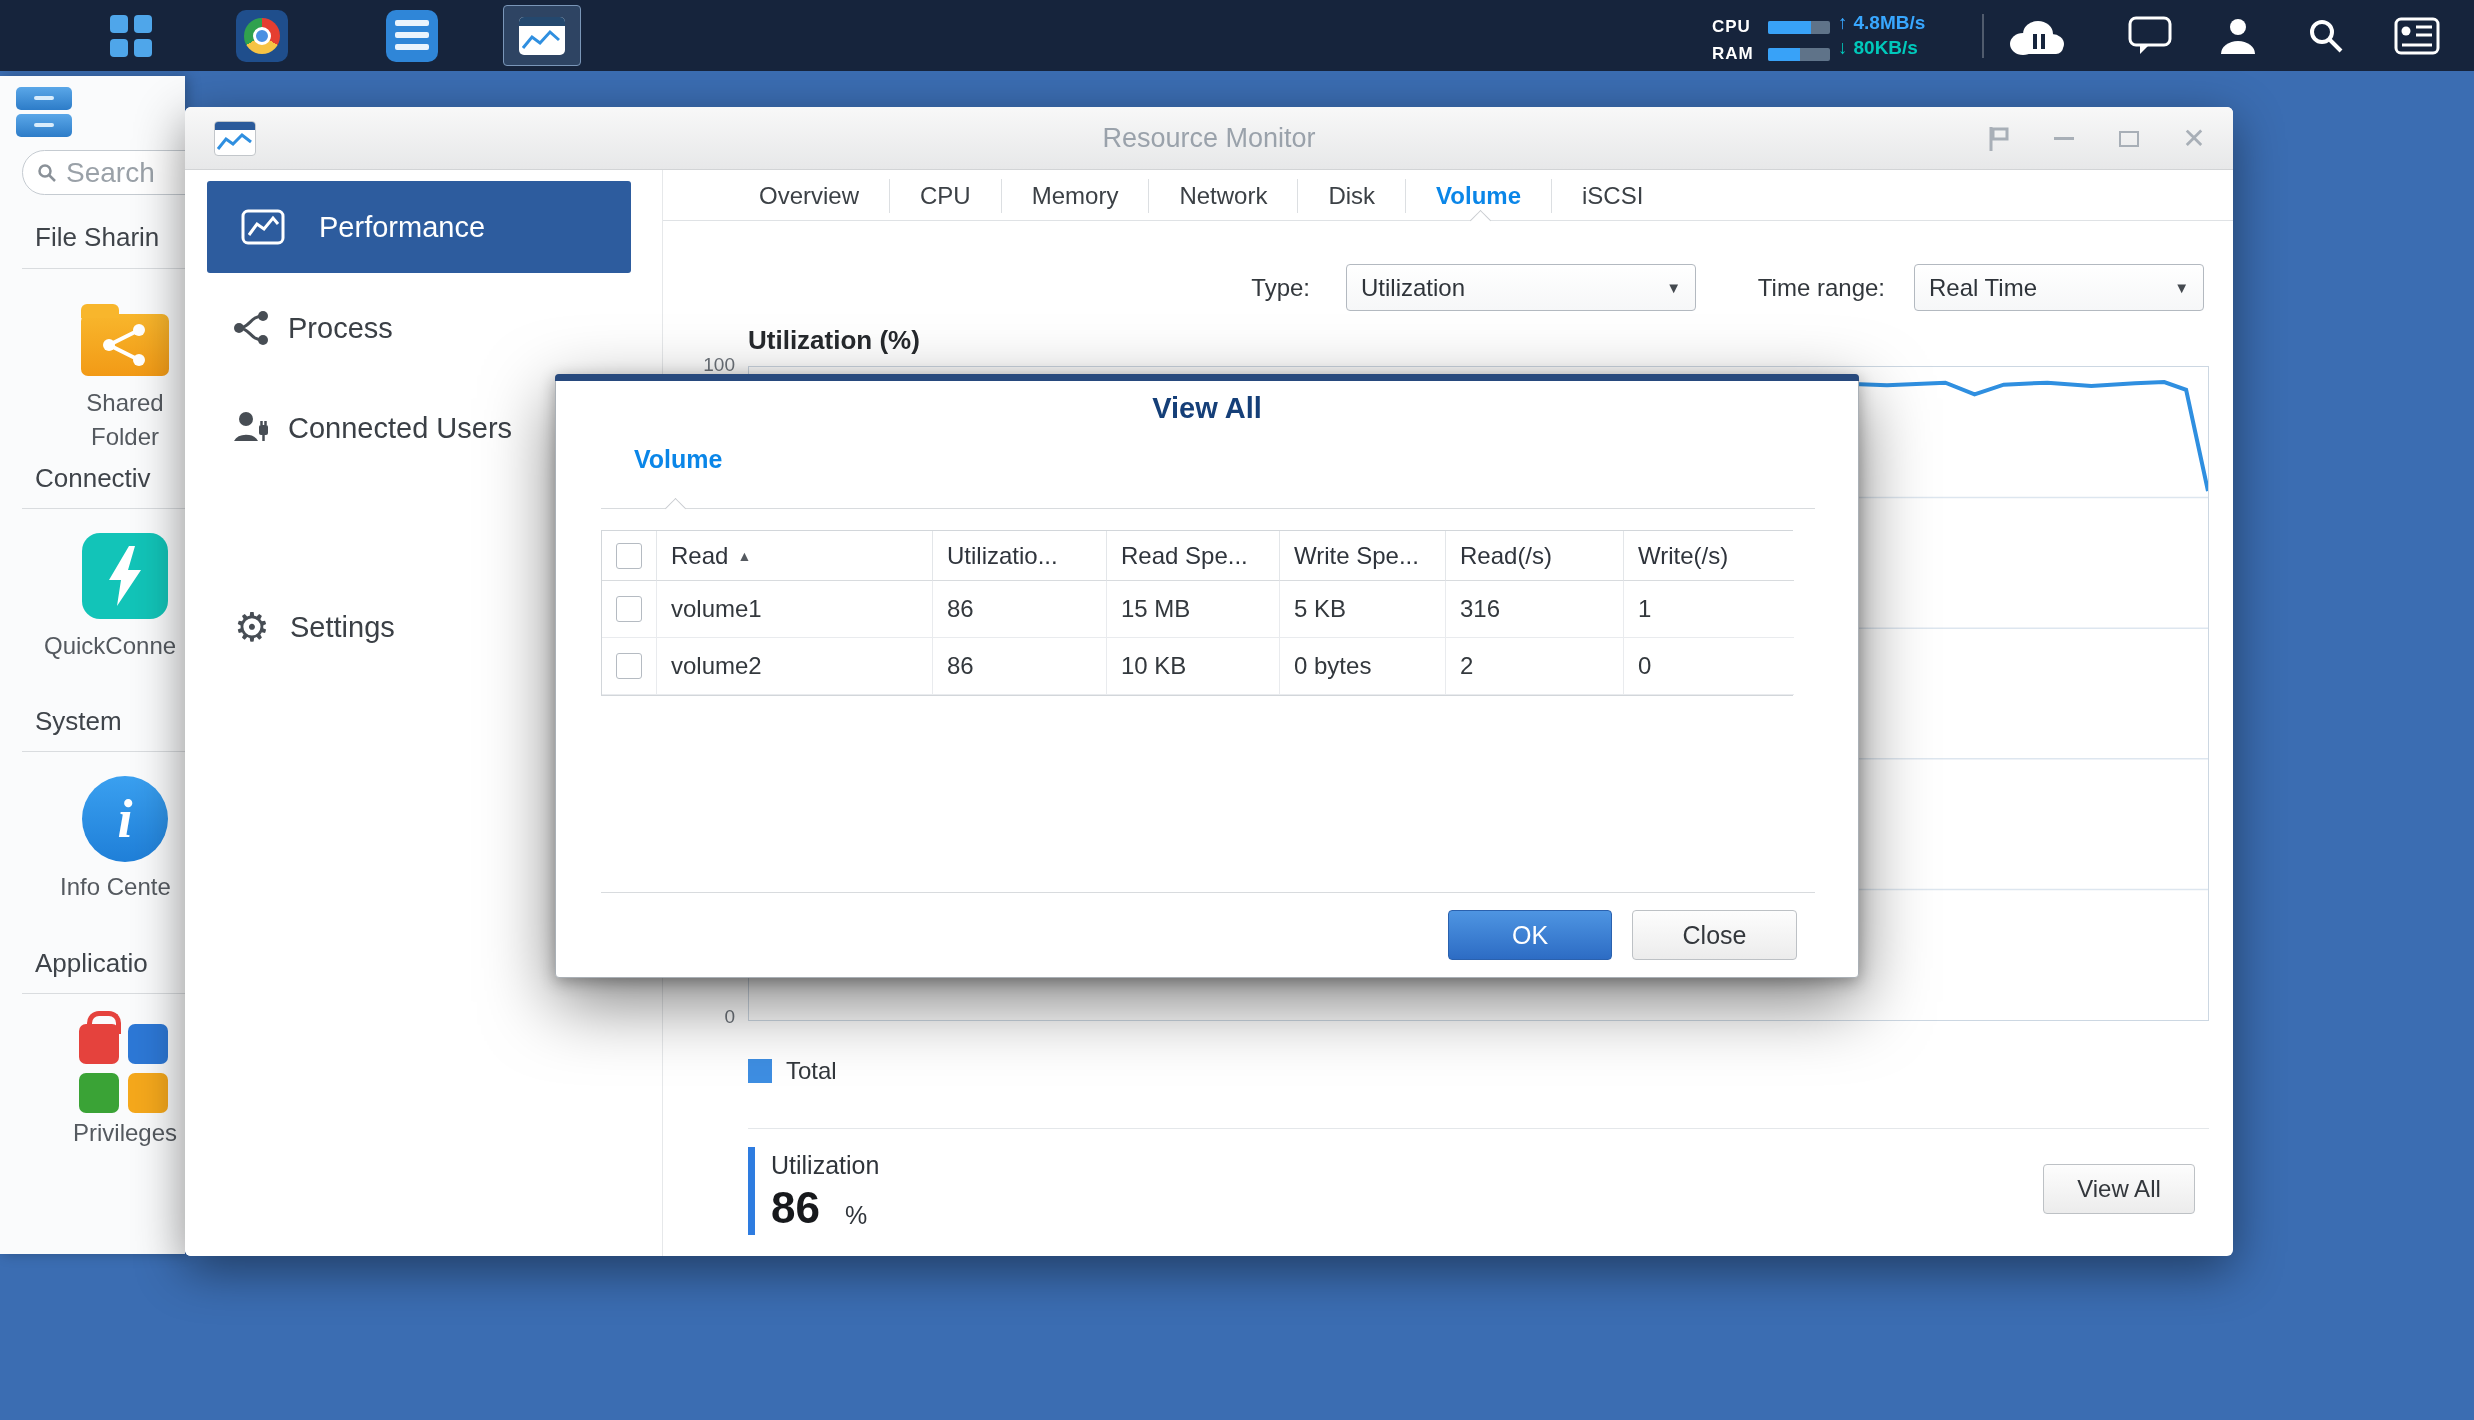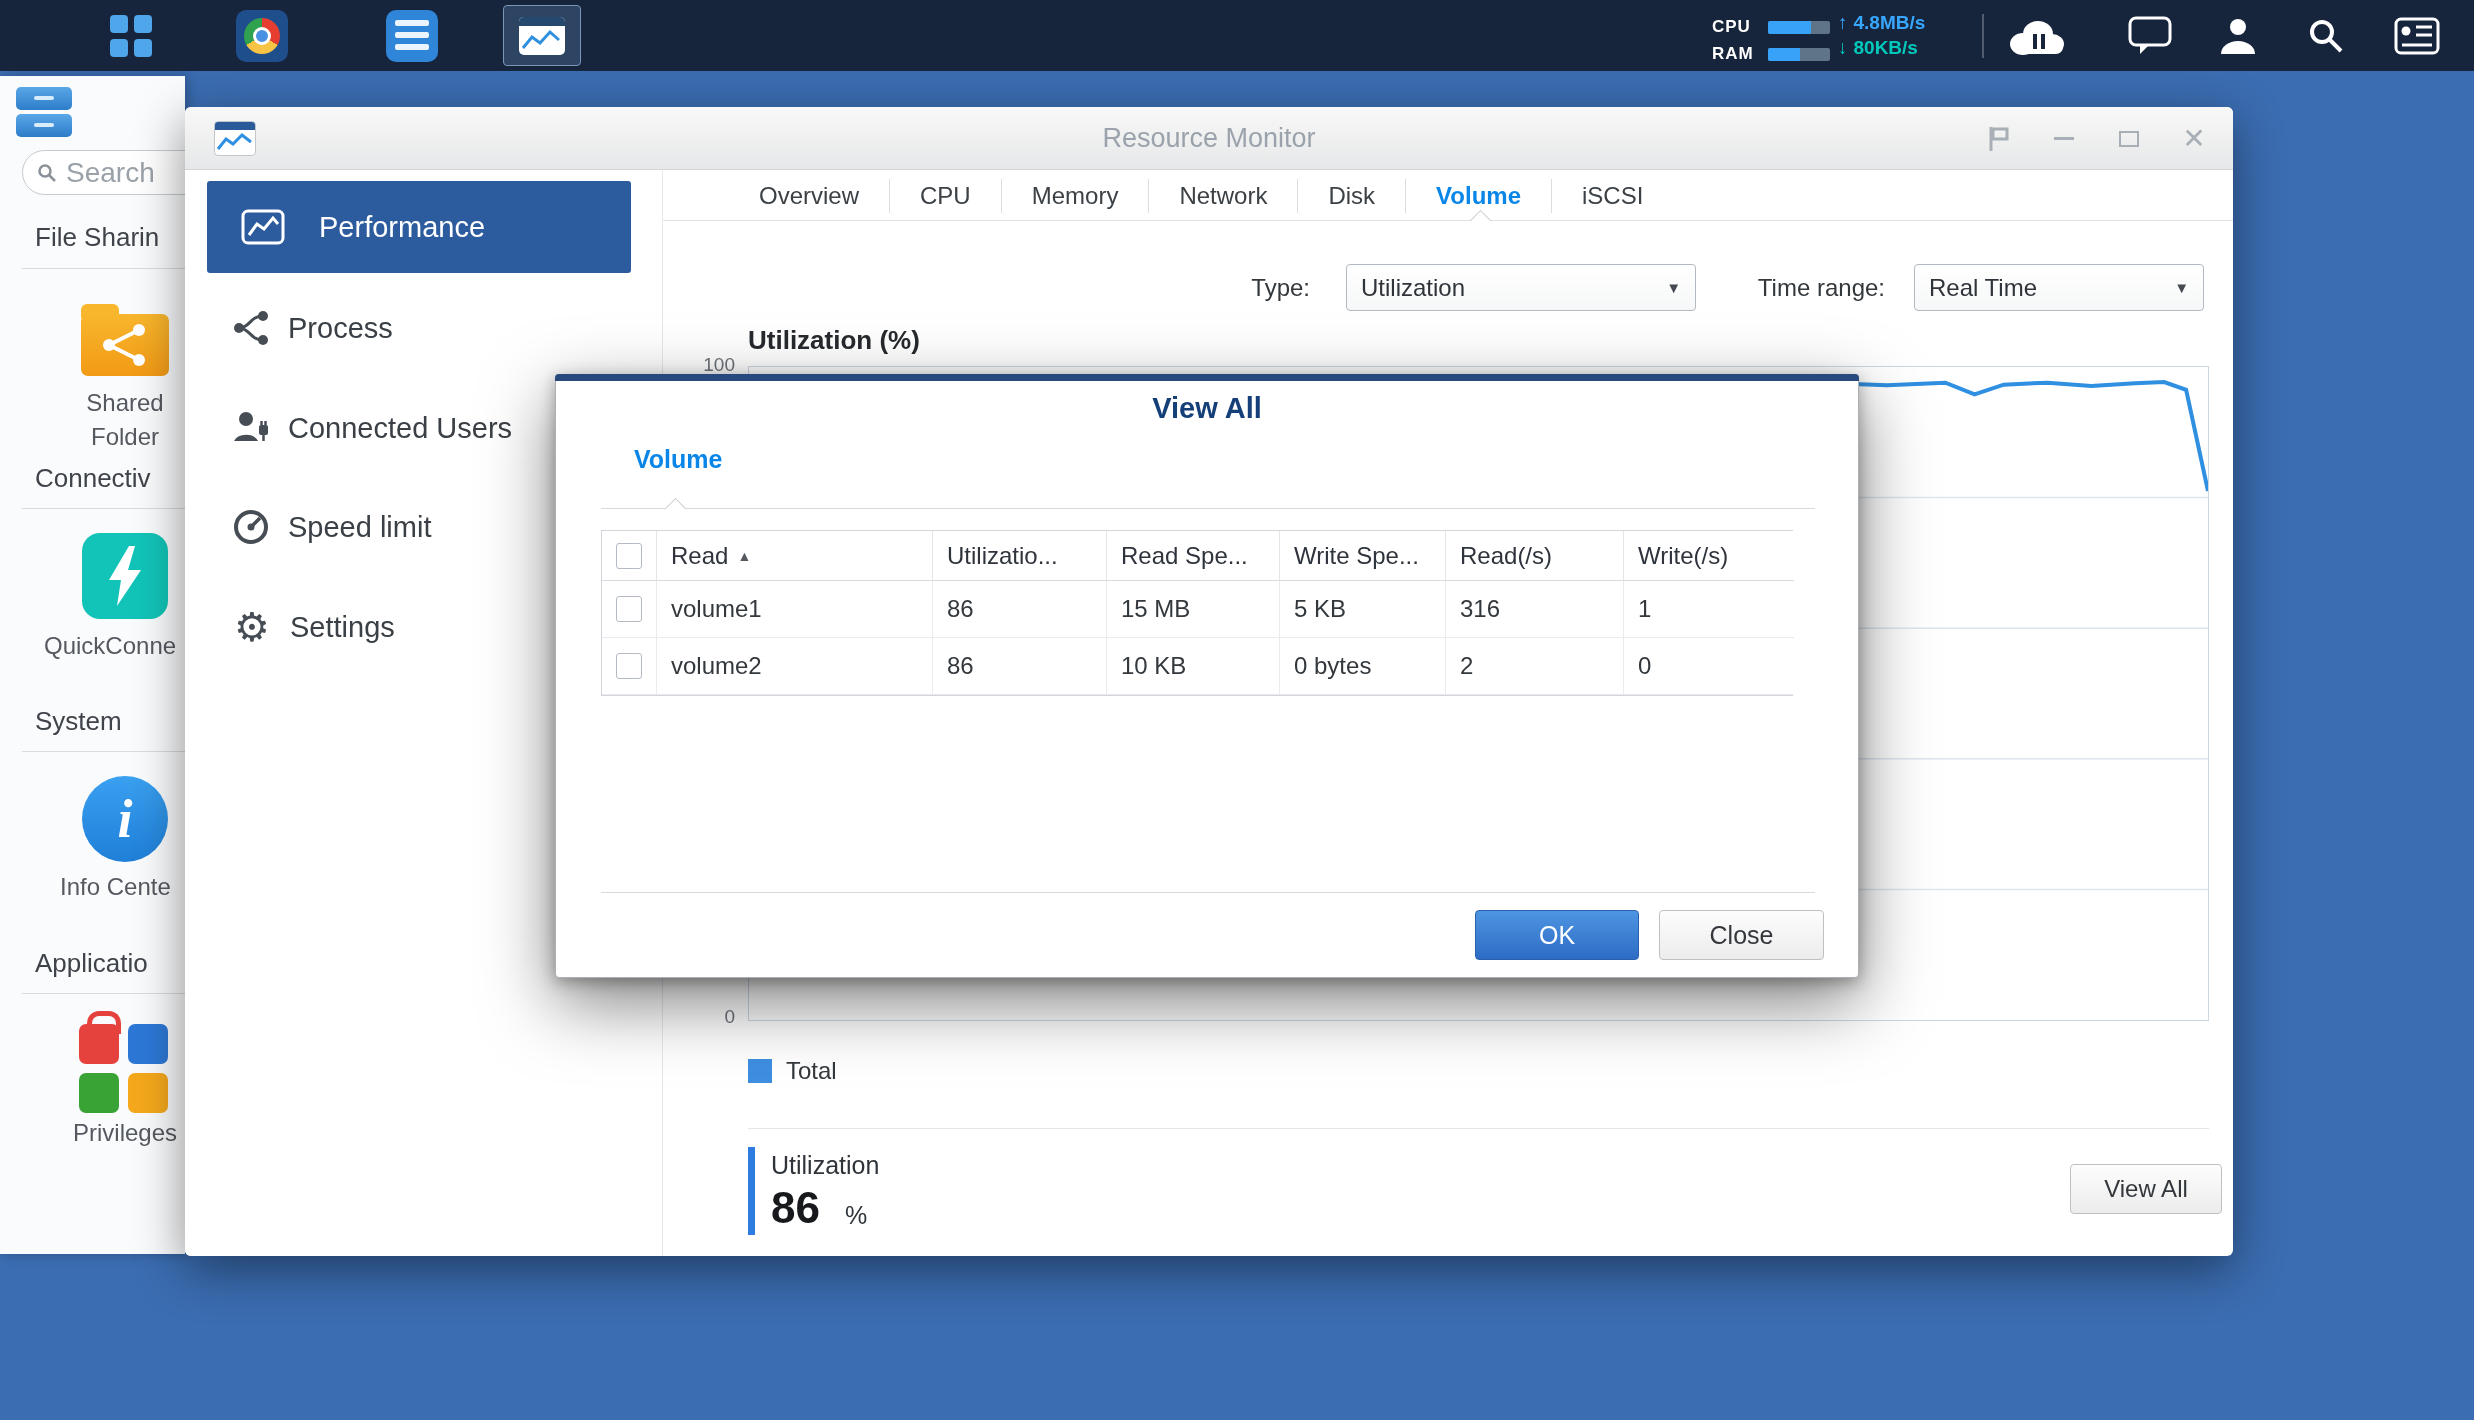--- a/index.html
+++ b/index.html
@@ -130,21 +130,21 @@
   .chart svg { display:block; width:100%; height:100%; }
 
   .legend { position:absolute; left:563px; top:950px; display:flex; align-items:center; gap:14px; }
   .legend .swatch { width:24px; height:24px; background:#3e8ee2; }
   .legend .lbl { font-size:24px; color:#33383d; }
   .sum-divider { position:absolute; left:563px; top:1021px; width:1461px; height:1px; background:#e4e7ea; }
   .sum-bar { position:absolute; left:563px; top:1040px; width:7px; height:88px; background:#2e7ce0; }
   .sum-label { position:absolute; left:586px; top:1044px; font-size:25px; color:#2f343a; }
   .sum-val { position:absolute; left:586px; top:1076px; font-size:44px; font-weight:bold; color:#17191c; }
   .sum-unit { position:absolute; left:660px; top:1094px; font-size:25px; color:#2f343a; }
-  .btn { border-radius:4px; display:flex; align-items:center; justify-content:center; cursor:pointer;margin-left:27px; }
+  .btn { border-radius:4px; display:flex; align-items:center; justify-content:center; cursor:pointer; }
   .btn-light { border:1px solid #bdc1c5; background:linear-gradient(#fdfdfd,#ececec); color:#33373c; }
   .view-all-btn { position:absolute; left:1858px; top:1057px; width:152px; height:50px; font-size:24px; }
 
   
   .dlg { position:absolute; left:555px; top:374px; width:1304px; height:604px; background:#fff; border-radius:4px;
      border:1px solid #aab0b6; box-shadow:0 24px 70px rgba(0,0,0,.5), 0 4px 16px rgba(0,0,0,.3); z-index:60; }
   .dlg-cap { position:absolute; left:-1px; top:-1px; width:1304px; height:7px; background:#27497d; border-radius:4px 4px 0 0; }
   .dlg-title { position:absolute; left:0; top:17px; width:100%; text-align:center; font-size:29px; font-weight:bold; color:#153f78; cursor:default; }
   .dlg-tab { position:absolute; left:78px; top:70px; font-size:25px; font-weight:bold; color:#0a86e8; cursor:pointer; }
   .dlg-tabline { position:absolute; left:45px; top:133px; width:1214px; height:1px; background:#d8dbde; }
@@ -365,28 +365,20 @@
       </div>
       <div class="si si-1">
         <svg width="38" height="38" viewBox="0 0 38 38">
           <circle cx="7" cy="19" r="5" fill="#474d54"></circle>
             <circle cx="31" cy="7" r="5" fill="#474d54"></circle>
             <circle cx="31" cy="31" r="5" fill="#474d54"></circle>
           <path d="M7,19 C18,19 18,7 31,7 M7,19 C18,19 18,31 31,31" fill="none" stroke="#474d54" stroke-width="3"></path>
         </svg>
         <span class="lbl">Process</span>
       </div>
-      <div class="si si-3">
-        <svg width="38" height="38" viewBox="0 0 38 38">
-          <circle cx="19" cy="19" r="15" fill="none" stroke="#474d54" stroke-width="4"></circle>
-          <line x1="19" y1="19" x2="28" y2="10" stroke="#474d54" stroke-width="3.5"></line>
-          <circle cx="19" cy="19" r="3.5" fill="#474d54"></circle>
-        </svg>
-        <span class="lbl">Speed limit</span>
-      </div>
       <div class="si si-4">
         <span class="gear-glyph">⚙</span>
         <span class="lbl">Settings</span>
       </div>
     </div>
 
     <div class="content-divider"></div>
     <div class="tabs">
       <div class="tab">Overview</div>
       <div class="tab">CPU</div>

